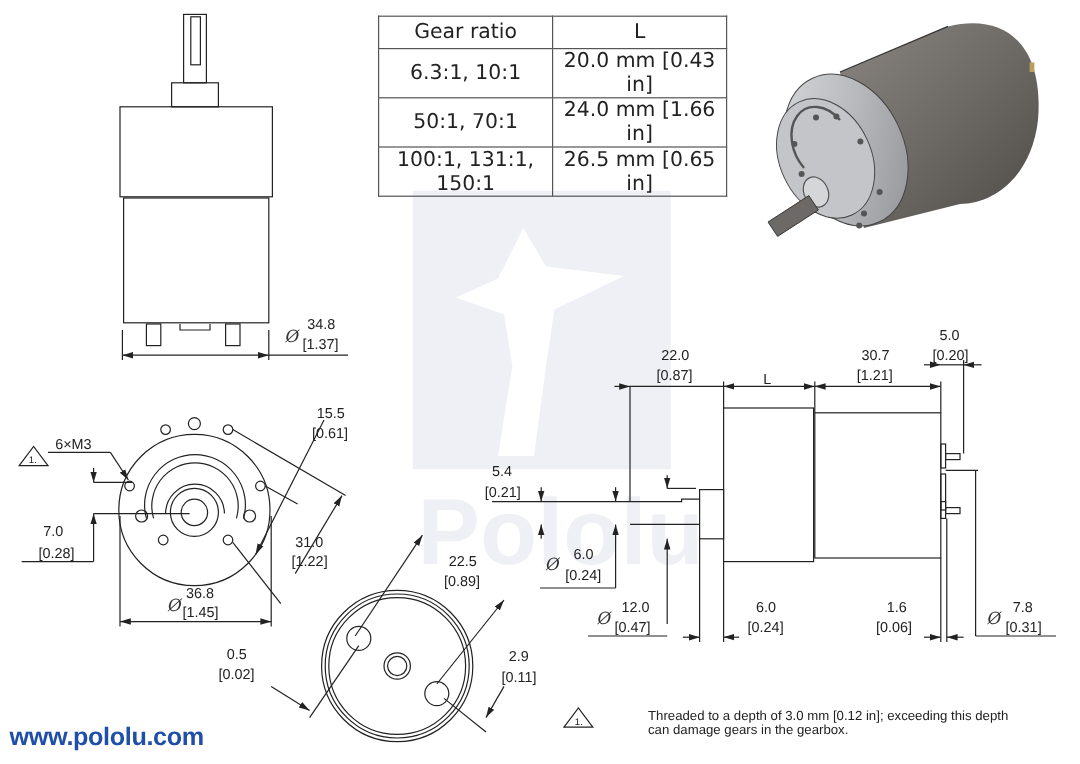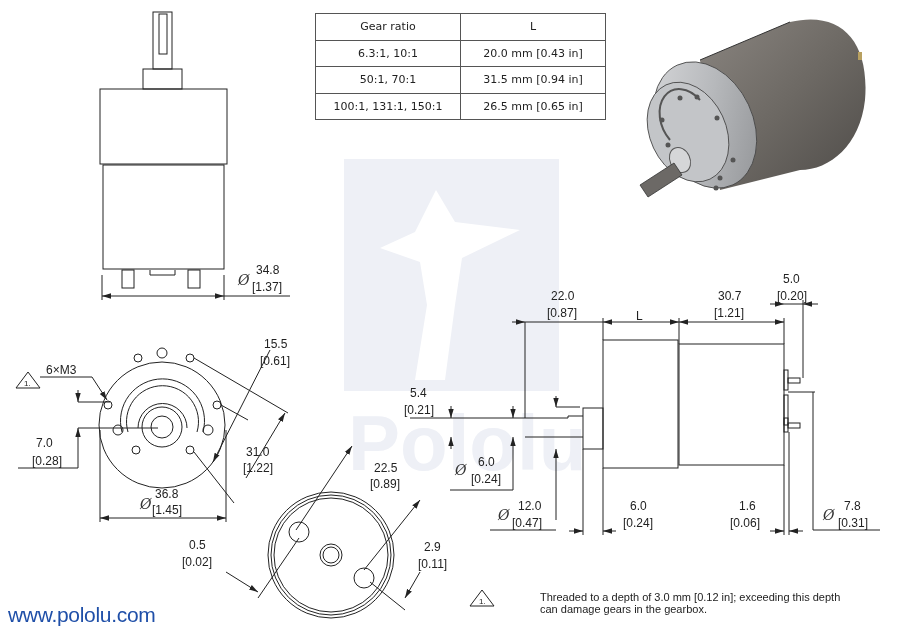--- a/index.html
+++ b/index.html
@@ -1,24 +1,24 @@
 <!DOCTYPE html>
 <html><head>
 <meta charset="utf-8">
 <style>
   html,body{margin:0;padding:0;background:#fff;}
   body{width:900px;height:637px;position:relative;overflow:hidden;font-family:"Liberation Sans",sans-serif;color:#222;}
   svg.drawing{position:absolute;left:0;top:0;}
   .dim{font-family:"Liberation Sans",sans-serif;font-size:12px;fill:#222;}
   .phi{font-family:"DejaVu Serif",serif;font-style:italic;font-size:14px;fill:#333;}
-  table.gear{position:absolute;left:315px;top:13px;border-collapse:collapse;font-family:"DejaVu Sans",sans-serif;font-size:11px;color:#222;}
+  table.gear{position:absolute;left:315px;top:13px;border-collapse:collapse;font-family:"DejaVu Sans",sans-serif;font-size:17px;color:#222;}
   table.gear td,table.gear th{border:1px solid #555;text-align:center;font-weight:normal;height:25.5px;padding:0 6px;}
   table.gear .c1{width:132px;}
   table.gear .c2{width:132px;}
-  .url{position:absolute;left:8px;top:603px;font-size:21px;color:#1f4fa8;font-family:"Liberation Sans",sans-serif;letter-spacing:-0.3px;}
+  .url{position:absolute;left:8px;top:603px;font-size:21px;color:#1f4fa8;font-family:"Liberation Sans",sans-serif;letter-spacing:-0.3px;font-weight:bold;}
   .note{position:absolute;left:510px;top:591px;font-size:11px;line-height:12px;color:#222;width:310px;margin-left:30px;}
   .note-tri{position:absolute;left:469px;top:588px;}
 </style>
 </head>
 <body>
 
 <svg class="drawing" width="900" height="637" viewBox="0 0 900 637" xmlns="http://www.w3.org/2000/svg">
   <defs>
     <marker id="ar" viewBox="0 0 10 10" refX="10" refY="5" markerWidth="9" markerHeight="9" orient="auto-start-reverse">
       <path d="M0,2 L10,5 L0,8 z" fill="#222"></path>
@@ -223,21 +223,21 @@
       <tr>
     <th class="c1">Gear ratio</th>
     <th class="c2">L</th>
   </tr>
   <tr>
     <td>6.3:1, 10:1</td>
     <td>20.0 mm [0.43 in]</td>
   </tr>
   <tr>
     <td>50:1, 70:1</td>
-    <td>31.5 mm [0.94 in]</td>
+    <td>24.0 mm [1.66 in]</td>
   </tr>
   <tr>
     <td>100:1, 131:1, 150:1</td>
     <td>26.5 mm [0.65 in]</td>
   </tr>
 </tbody>
   </table>
 
 <div class="url">www.pololu.com</div>
 <svg class="note-tri" width="26" height="20">

